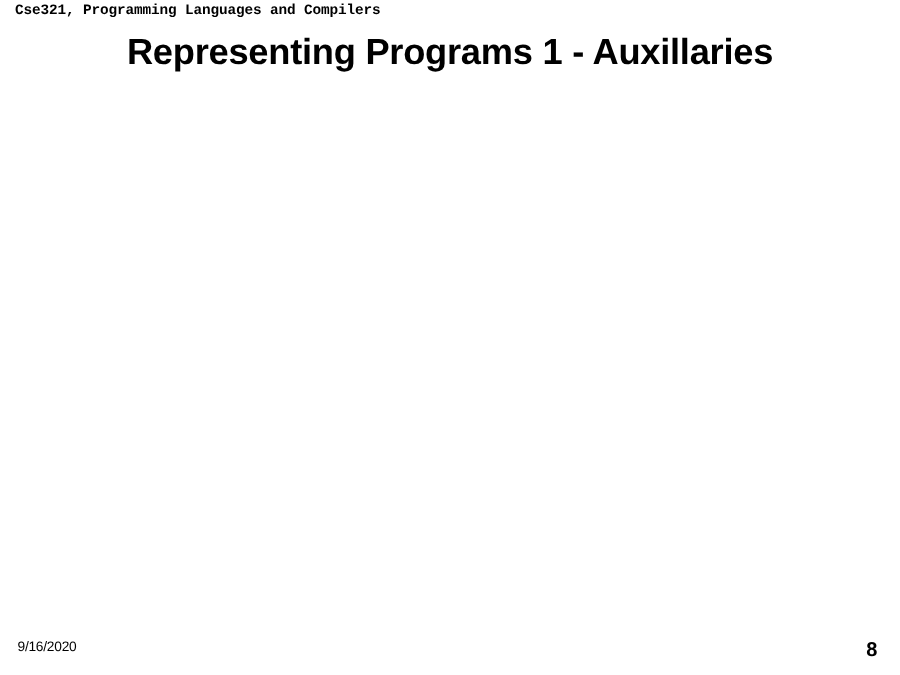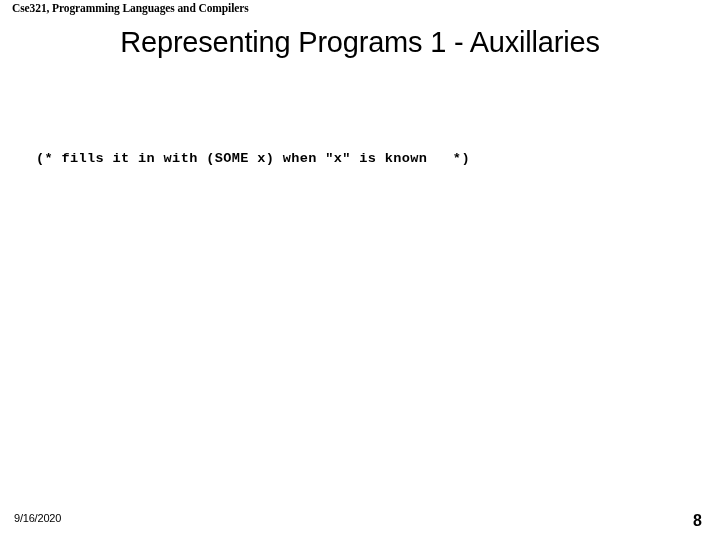--- a/index.html
+++ b/index.html
@@ -14,38 +14,38 @@
     overflow: hidden;
     font-family: "Liberation Sans", sans-serif;
     color: #000000;
   }
 
   
   .slide-header {
     position: absolute;
     left: 12px;
     top: 2px;
-    font-family: Liberation Serif, serif;
+    font-family: Liberation Mono, monospace;
     font-size: 11.5px;
     font-weight: bold;
     letter-spacing: -0.1px;
     white-space: nowrap;
     color: #000000;
   }
 
   
   .slide-title {
     position: absolute;
     left: 0;
     top: 26px;
     width: 720px;
     text-align: center;
     font-family: "Liberation Sans", sans-serif;
     font-size: 29px;
-    font-weight: normal;
+    font-weight: bold;
     letter-spacing: -0.2px;
     white-space: nowrap;
     color: #000000;
   }
 
   
   .code-body {
     position: absolute;
     left: 36px;
     top: 74px;
@@ -89,21 +89,20 @@
 </style>
 </head>
 <body>
 
 <div class="slide-header">Cse321, Programming Languages and Compilers</div>
 
 <div class="slide-title">Representing Programs 1 - Auxillaries</div>
 
 <div class="code-body">
 
-  <div class="code-line">(* fills it in with (SOME x) when "x" is known   *)</div>
 
   <div class="code-line blank"></div>
   <div class="code-line blank"></div>
 
   
 
   
   
 
   

